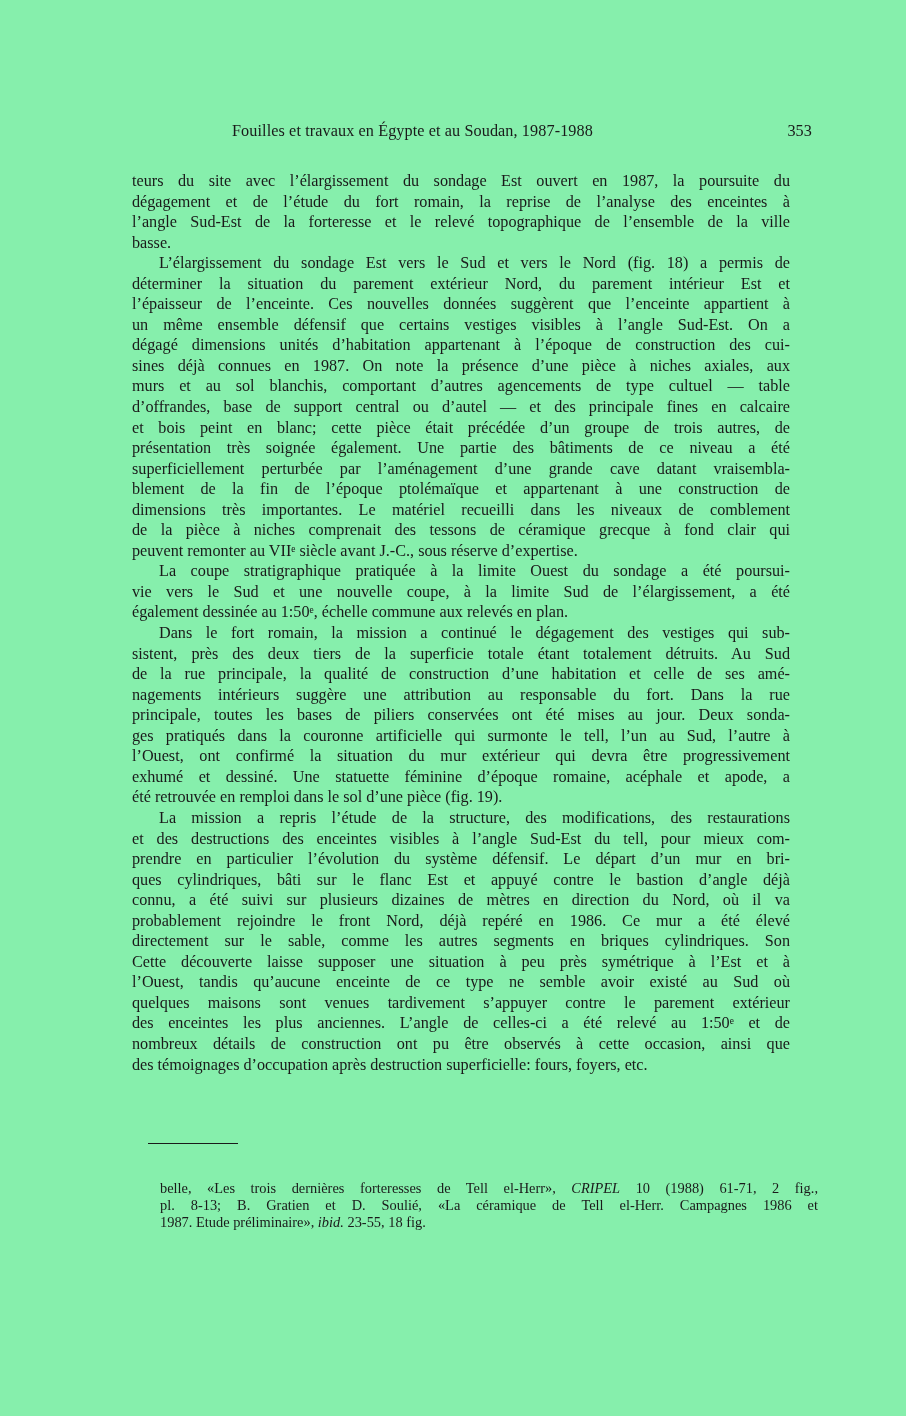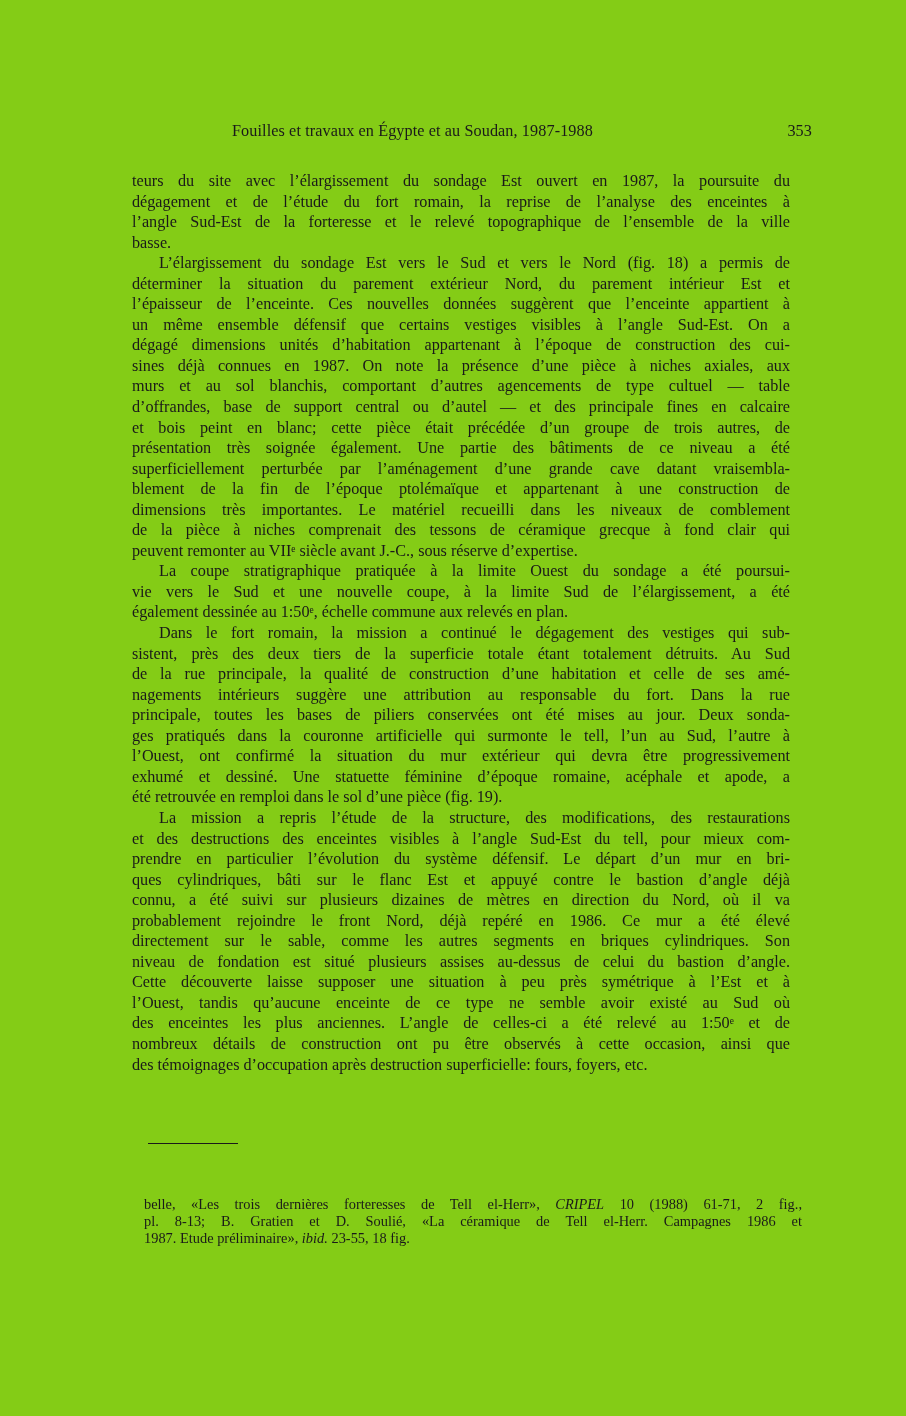--- a/index.html
+++ b/index.html
@@ -1,19 +1,19 @@
 <!DOCTYPE html>
 <html><head>
   <meta charset="utf-8">
   <style>
     html, body { margin: 0; padding: 0; background: #ffffff; }
     body { width: 906px; height: 1416px; position: relative; overflow: hidden; }
     .page {
       position: absolute; left: 0; top: 0; width: 906px; height: 1416px;
-      background: #84cc16; color: #1a1a1a;
+      background: #86efac; color: #1a1a1a;
       font-family: "Liberation Serif", "DejaVu Serif", serif;
     }
     .running-head {
       position: absolute; top: 122px; left: 232px; width: 580px; height: 20px;
       font-size: 16.2px; letter-spacing: 0.1px;
     }
     .running-title { position: absolute; left: 0; top: 0; white-space: nowrap; }
     .page-number { position: absolute; right: 0; top: 0; white-space: nowrap; text-align: right; }
     .body-text {
       position: absolute; top: 171px; left: 132px; width: 658px;
@@ -23,22 +23,22 @@
       display: block; height: 20.55px; white-space: nowrap;
       text-align: justify; text-align-last: justify;
     }
     .line.last { text-align-last: left; }
     .line.indent { padding-left: 27px; }
     .footnote-rule {
       position: absolute; top: 1143px; left: 148px; width: 90px; height: 0;
       border-top: 1.3px solid #1a1a1a;
     }
     .footnotes {
-      position: absolute; top: 1180px; left: 144px; width: 658px;
-      font-size: 14.4px; line-height: 16.8px; margin-top: 16px;
+      position: absolute; top: 1180px; left: 160px; width: 658px;
+      font-size: 14.4px; line-height: 16.8px;
     }
     .footnotes .line { height: 16.8px; }
     i { font-style: italic; }
   </style>
 </head>
 <body>
 
 <div class="page">
 
   <div class="running-head">
@@ -87,23 +87,23 @@
         <span class="line last">été retrouvée en remploi dans le sol d’une pièce (fig. 19).</span>
       </div>
       <div>
         <span class="line indent">La mission a repris l’étude de la structure, des modifications, des restaurations</span>
         <span class="line">et des destructions des enceintes visibles à l’angle Sud-Est du tell, pour mieux com-</span>
         <span class="line">prendre en particulier l’évolution du système défensif. Le départ d’un mur en bri-</span>
         <span class="line">ques cylindriques, bâti sur le flanc Est et appuyé contre le bastion d’angle déjà</span>
         <span class="line">connu, a été suivi sur plusieurs dizaines de mètres en direction du Nord, où il va</span>
         <span class="line">probablement rejoindre le front Nord, déjà repéré en 1986. Ce mur a été élevé</span>
         <span class="line">directement sur le sable, comme les autres segments en briques cylindriques. Son</span>
-        <span class="line">niveau de fondation est situé plusieurs assises au-dessus de celui du bastion d’angle.</span>
         <span class="line">Cette découverte laisse supposer une situation à peu près symétrique à l’Est et à</span>
         <span class="line">l’Ouest, tandis qu’aucune enceinte de ce type ne semble avoir existé au Sud où</span>
+        <span class="line">quelques maisons sont venues tardivement s’appuyer contre le parement extérieur</span>
         <span class="line">des enceintes les plus anciennes. L’angle de celles-ci a été relevé au 1:50ᵉ et de</span>
         <span class="line">nombreux détails de construction ont pu être observés à cette occasion, ainsi que</span>
         <span class="line last">des témoignages d’occupation après destruction superficielle: fours, foyers, etc.</span>
       </div>
     </div>
 
   <div class="footnote-rule"></div>
 
   <div class="footnotes">
     <span class="line"><span>belle, «Les trois dernières forteresses de Tell el-Herr», </span><i>CRIPEL</i><span> 10 (1988) 61-71, 2 fig.,</span></span>

